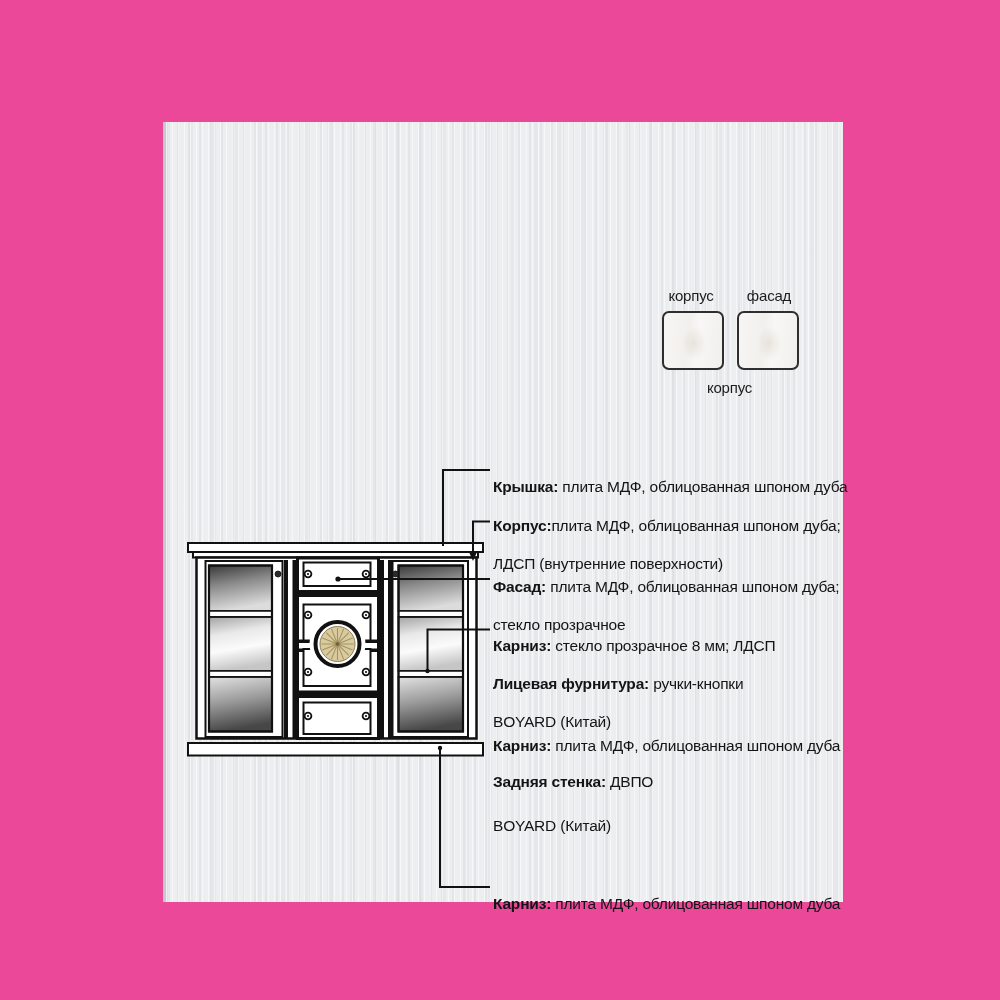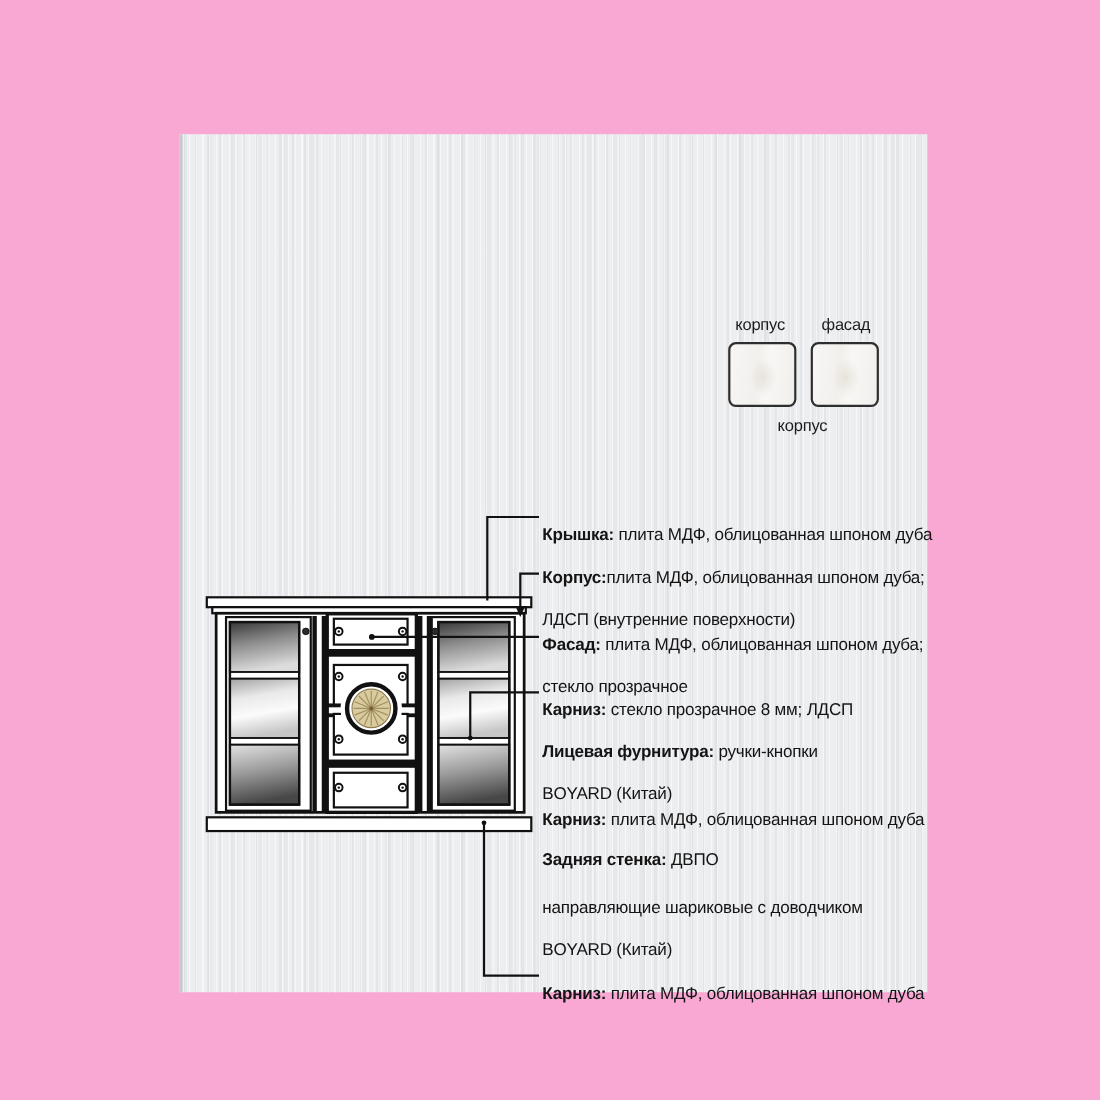--- a/index.html
+++ b/index.html
@@ -1,17 +1,17 @@
 <!DOCTYPE html>
 <html><head>
 <meta charset="utf-8">
 <style>
   html,body{margin:0;padding:0;background:#ffffff;}
   .page{
-    position:relative;width:1000px;height:1000px;background:#f9a8d4;overflow:hidden;
+    position:relative;width:1000px;height:1000px;background:#ec4899;overflow:hidden;
     font-family:"Liberation Sans","DejaVu Sans",sans-serif;color:#161616;
   }
   
   .panel{
     position:absolute;left:163px;top:122px;width:680px;height:780px;
     background-color:#edeef0;
     background-image:
       repeating-linear-gradient(90deg, rgba(255,255,255,0.55) 0px, rgba(255,255,255,0.55) 1px, rgba(0,0,0,0) 1px, rgba(0,0,0,0) 6px),
       repeating-linear-gradient(90deg, rgba(203,207,213,0.30) 0px, rgba(203,207,213,0.30) 2px, rgba(0,0,0,0) 2px, rgba(0,0,0,0) 11px),
       repeating-linear-gradient(90deg, rgba(226,228,232,0.65) 0px, rgba(226,228,232,0.65) 4px, rgba(0,0,0,0) 4px, rgba(0,0,0,0) 23px);
@@ -182,20 +182,19 @@
     <div class="ln"><b>Лицевая фурнитура:</b><span> ручки-кнопки</span></div>
     <div class="ln">BOYARD (Китай)</div>
   </div>
   <div class="ann a5">
     <div class="ln"><b>Карниз:</b><span> плита МДФ, облицованная шпоном дуба</span></div>
   </div>
   <div class="ann a6">
     <div class="ln"><b>Задняя стенка:</b><span> ДВПО</span></div>
   </div>
   <div class="ann a7">
-    <div class="ln">направляющие шариковые  с доводчиком</div>
     <div class="ln">BOYARD (Китай)</div>
   </div>
   <div class="ann a8">
     <div class="ln"><b>Карниз:</b><span> плита МДФ, облицованная шпоном дуба</span></div>
   </div>
 
 </div>
 
 </body></html>

